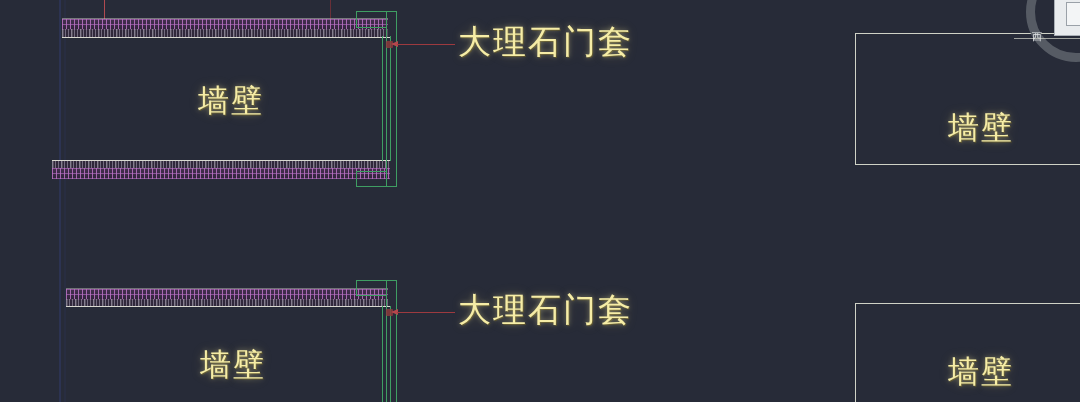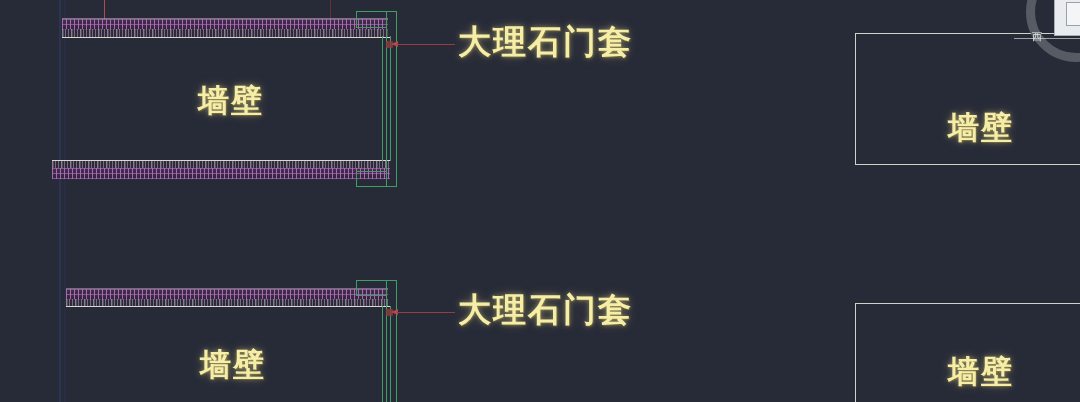--- a/index.html
+++ b/index.html
@@ -91,21 +91,21 @@
     width: 7px; height: 7px;
     background: #8c3a3c;
     border-radius: 1px;
     opacity: .85;
   }
 
   
   .cad-label {
     color: #f6eda6;
     font-family: "DejaVu Serif", "Liberation Serif", serif;
-    font-weight: 700;
+    font-weight: 400;
     letter-spacing: 2px;
     text-shadow:
       0 0 5px rgba(246,237,166,0.45),
       0 0 12px rgba(200,180,90,0.30),
       1px 1px 0 rgba(90,78,30,0.7);
     white-space: nowrap;
     line-height: 1;
   }
   .cad-label.callout { font-size: 33px; }
   .cad-label.wall   { font-size: 31px; }

